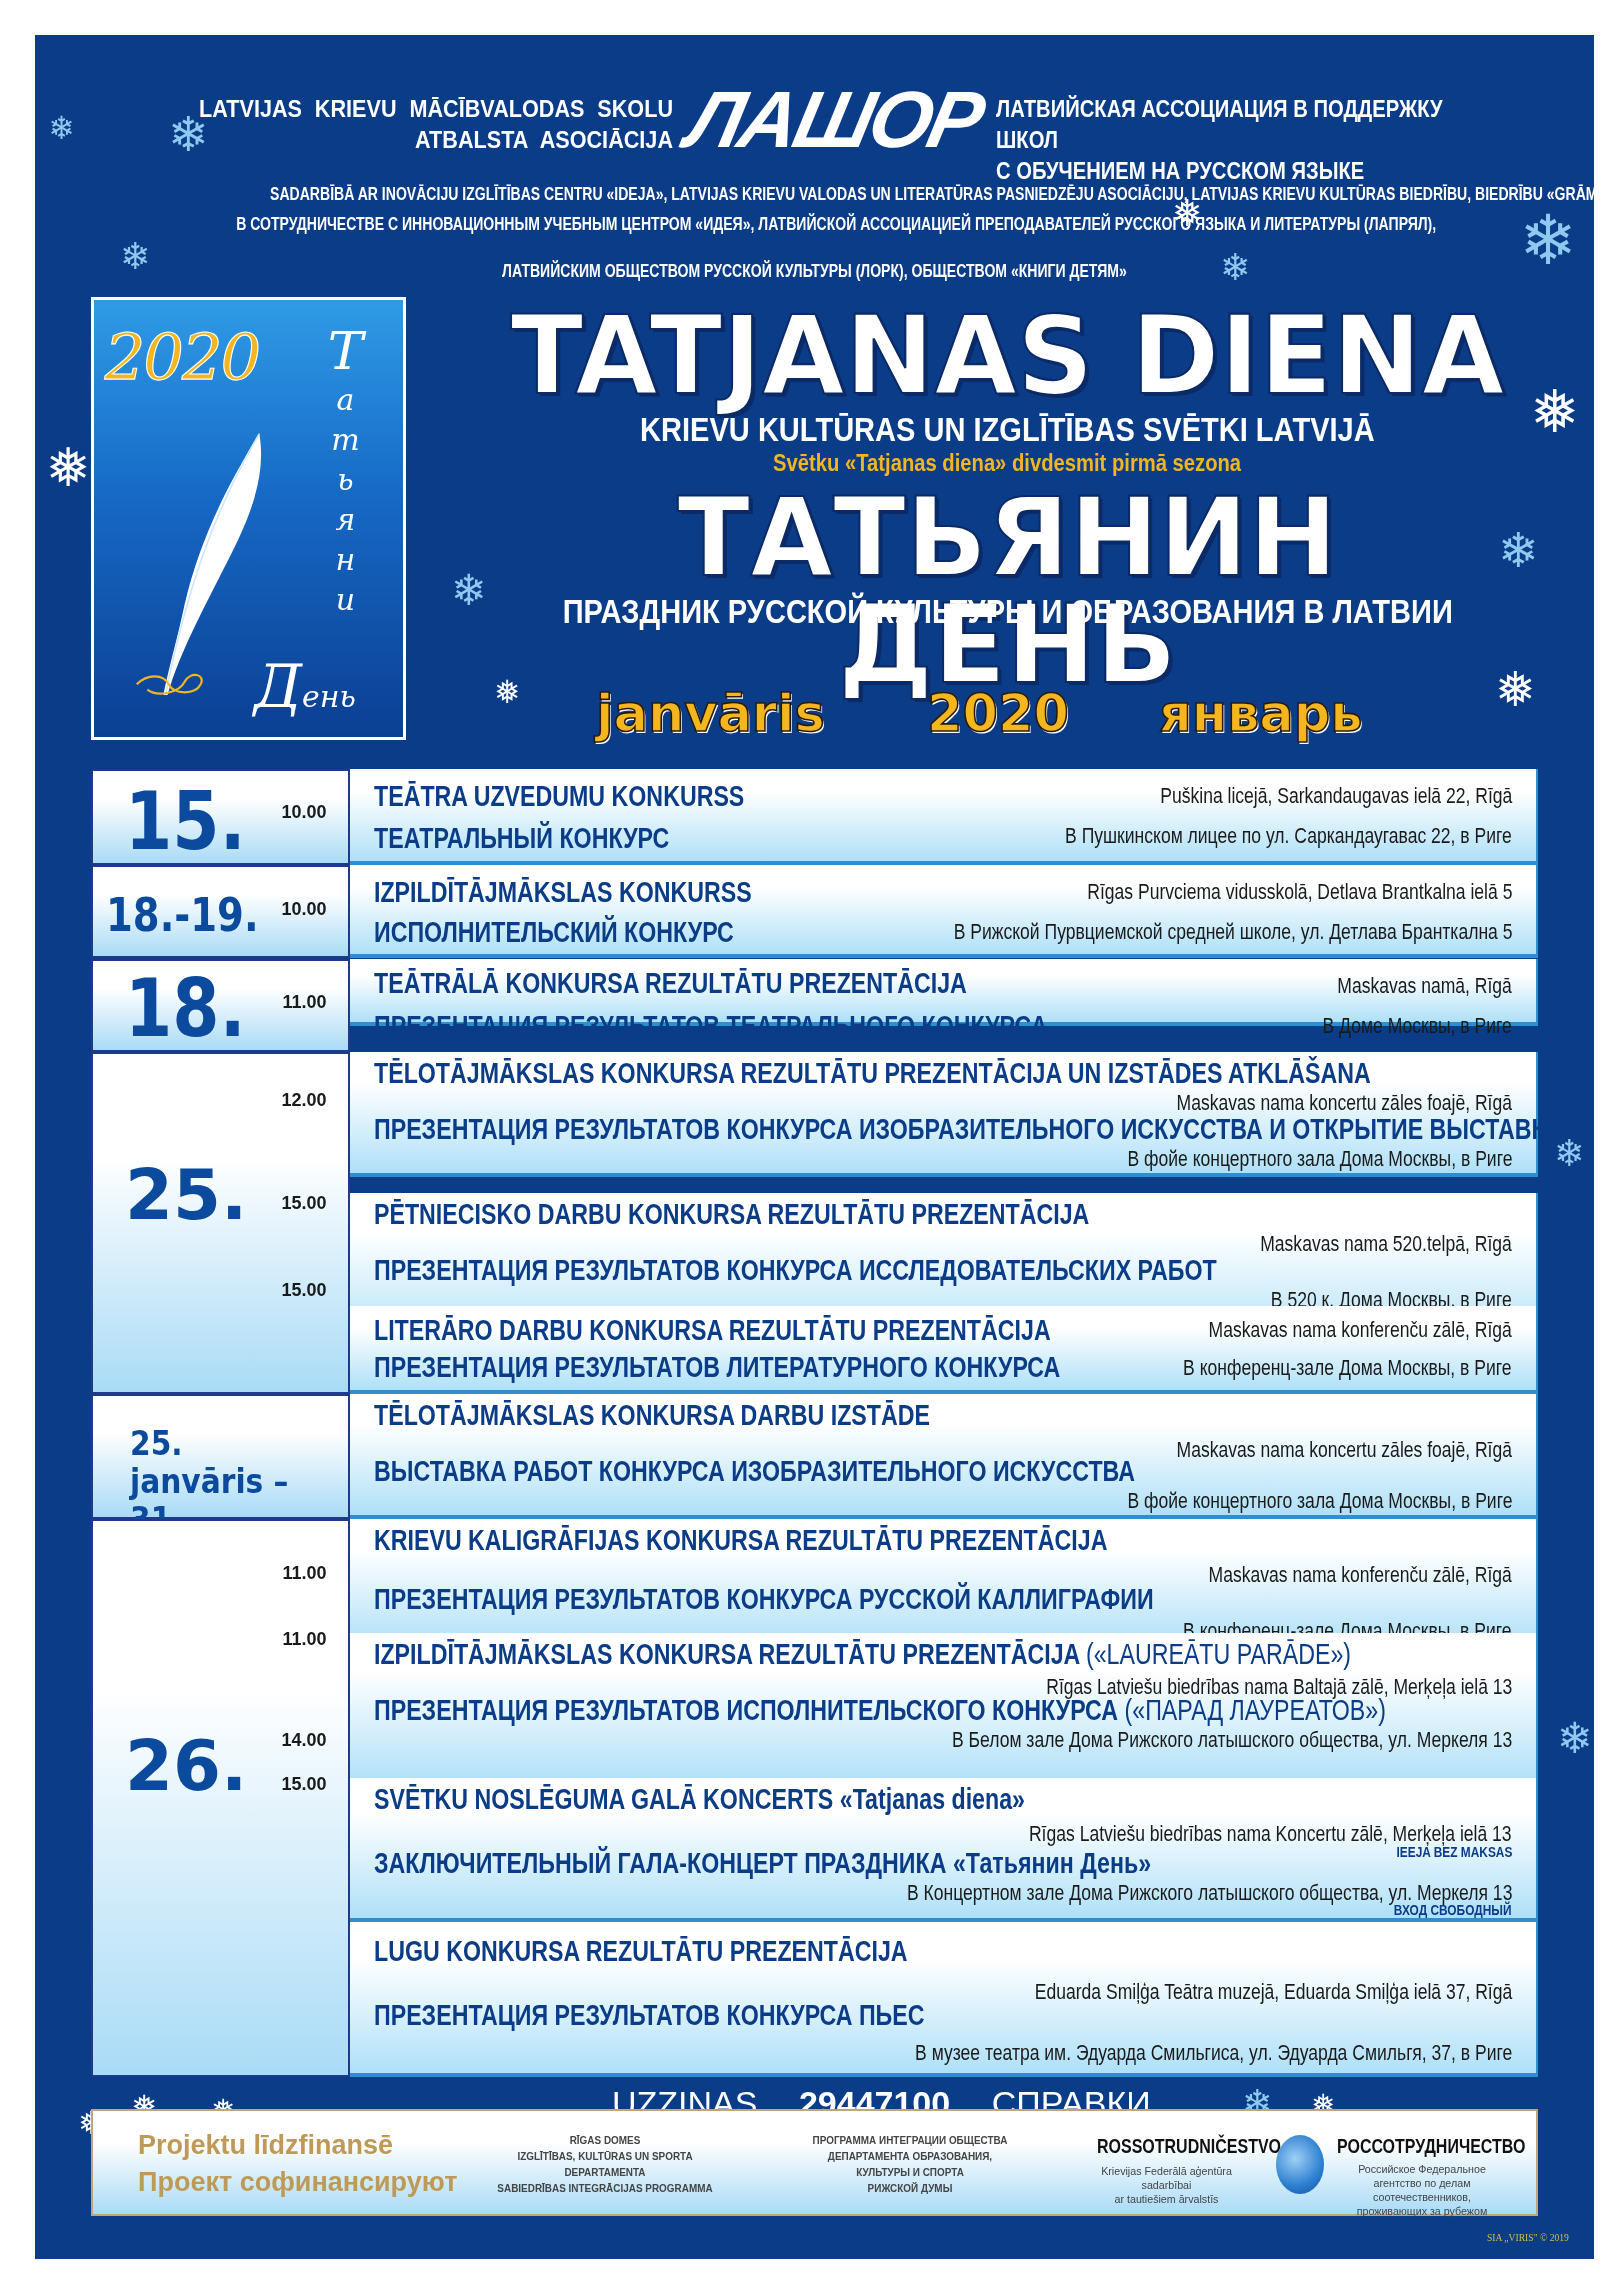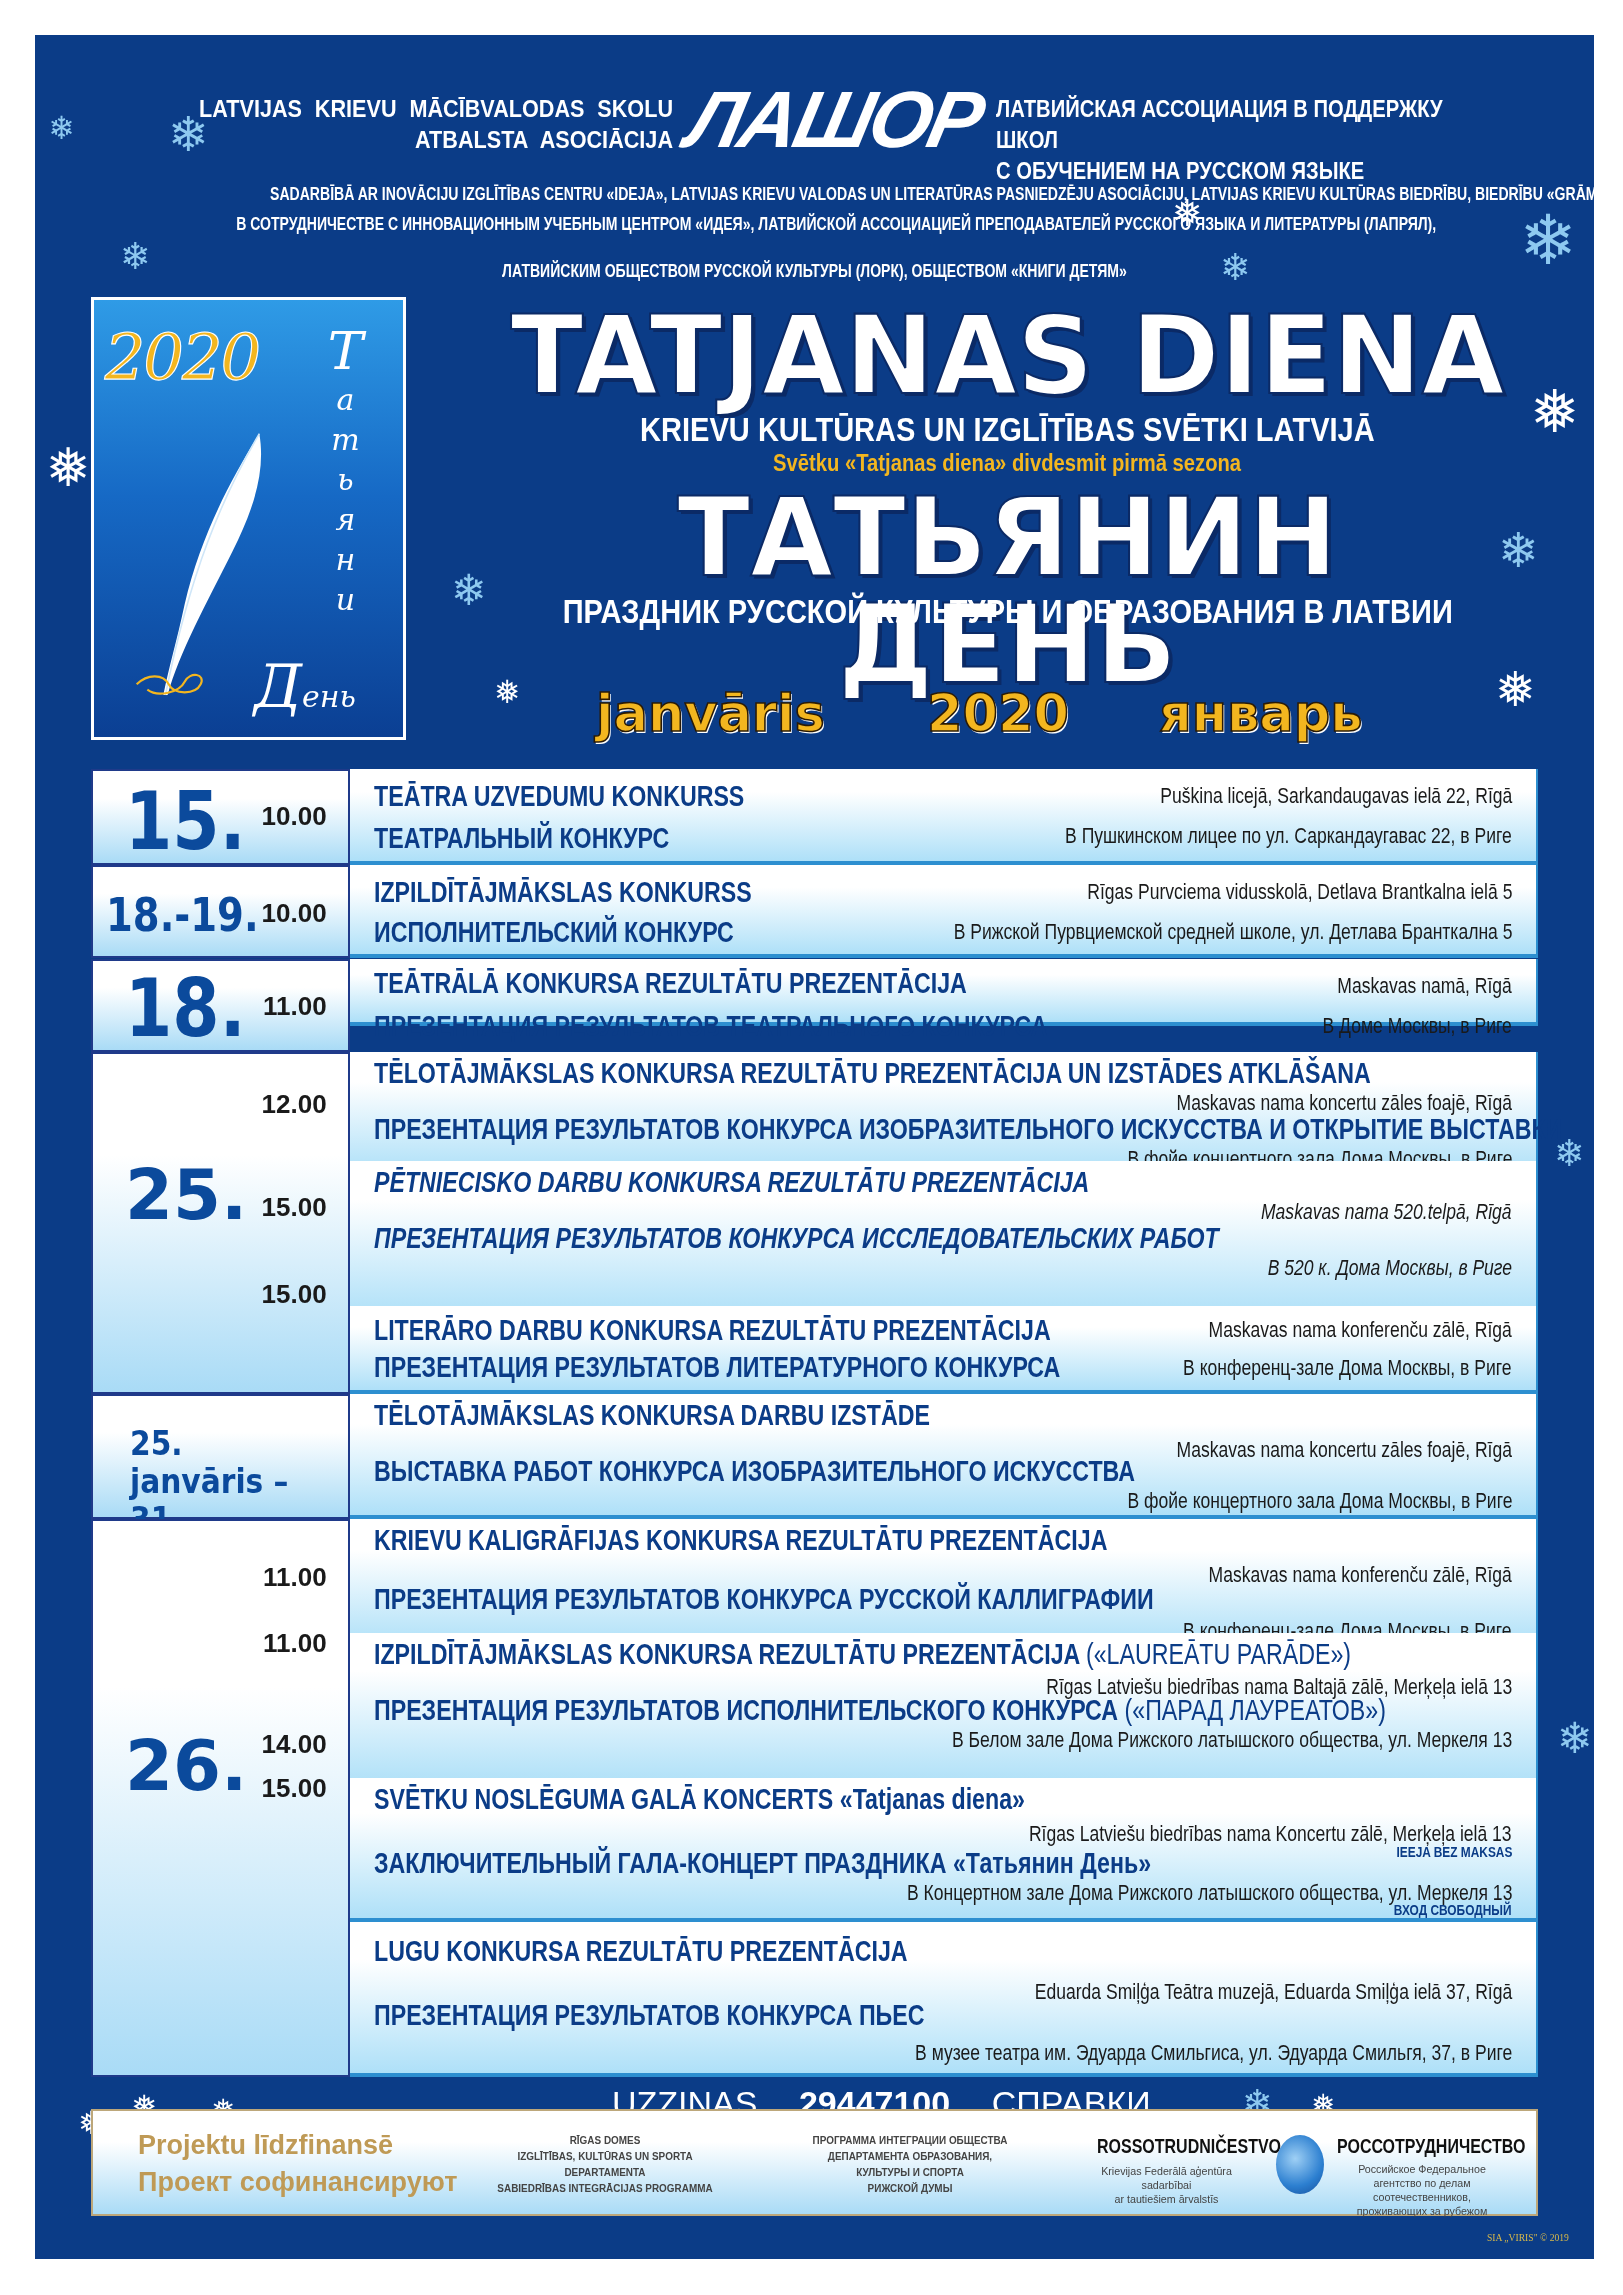--- a/index.html
+++ b/index.html
@@ -52,21 +52,21 @@
   .t-gold span { display:inline-block; transform: scaleX(0.86); white-space: nowrap; }
   .t-date { position: absolute; top: 649px; color: #f3b61f; font-family: "DejaVu Sans", sans-serif; font-weight: bold;
     font-size: 51px; line-height: 59px; -webkit-text-stroke: 1.6px #2a1a05; text-shadow: 1.6px 1.6px 0 #fff; }
 
   
   .sched { position: absolute; left: 56px; top: 734px; width: 1447px; }
   .day { position: absolute; left: 0; width: 259px; border: 2.7px solid #1f3a8a;
     background: linear-gradient(180deg, #ffffff 0%, #ffffff 30%, #a9dbf6 100%); }
   .day-num { position: absolute; color: #0b4a9c; font-family: "DejaVu Sans", sans-serif; font-weight: bold; line-height: 1; }
   .time { position: absolute; right: 21.4px; color: #1a1a1a; font-family: "Liberation Sans", sans-serif; font-weight: bold;
-    font-size: 26px; line-height: 1; }
+    font-size: 18px; line-height: 1; }
   .ev { position: absolute; left: 259px; width: 1188px; border-bottom: 4.3px solid #2d8fd0;
     background: linear-gradient(180deg, #ffffff 0%, #ffffff 25%, #aee0f8 100%); border-right: 2.7px solid #2d8fd0; }
   .ev-lv, .ev-ru { position: absolute; left: 24px; color: #0b3c87; font-family: "Liberation Sans", sans-serif; font-weight: bold;
     font-size: 29px; line-height: 32px; white-space: nowrap; transform: scaleX(0.80); transform-origin: left center; }
   .ev-loc { position: absolute; right: 24px; color: #1a1a1a; font-family: "Liberation Sans", sans-serif; font-size: 21.4px;
     line-height: 23.5px; white-space: nowrap; transform: scaleX(0.82); transform-origin: right center; text-align: right; }
   .ev-free { position: absolute; right: 24px; color: #0b3c87; font-weight: bold; font-size: 14px; line-height: 15px;
     transform: scaleX(0.85); transform-origin: right center; }
   .ev-normal { font-weight: normal; }
 
@@ -194,21 +194,21 @@
       <div class="time" style="top:37px;">12.00</div>
       <div class="time" style="top:140px;">15.00</div>
       <div class="time" style="top:227px;">15.00</div>
     </div>
     <div class="ev" style="top:283px;height:125px;">
       <div class="ev-lv" style="top:5.3px;">TĒLOTĀJMĀKSLAS KONKURSA REZULTĀTU PREZENTĀCIJA UN IZSTĀDES ATKLĀŠANA</div>
       <div class="ev-loc" style="top:40px;">Maskavas nama koncertu zāles foajē, Rīgā</div>
       <div class="ev-ru" style="top:61px;">ПРЕЗЕНТАЦИЯ РЕЗУЛЬТАТОВ КОНКУРСА ИЗОБРАЗИТЕЛЬНОГО ИСКУССТВА И ОТКРЫТИЕ ВЫСТАВКИ</div>
       <div class="ev-loc" style="top:96px;">В фойе концертного зала Дома Москвы, в Риге</div>
     </div>
-    <div class="ev" style="top:392px;height:160px;font-style:italic;">
+    <div class="ev" style="top:424px;height:160px;">
       <div class="ev-lv" style="top:5.3px;">PĒTNIECISKO DARBU KONKURSA REZULTĀTU PREZENTĀCIJA</div>
       <div class="ev-loc" style="top:40px;">Maskavas nama 520.telpā, Rīgā</div>
       <div class="ev-ru" style="top:61px;">ПРЕЗЕНТАЦИЯ РЕЗУЛЬТАТОВ КОНКУРСА ИССЛЕДОВАТЕЛЬСКИХ РАБОТ</div>
       <div class="ev-loc" style="top:96px;">В 520 к. Дома Москвы, в Риге</div>
     </div>
     <div class="ev" style="top:537px;height:88px;">
       <div class="ev-lv" style="top:8px;">LITERĀRO DARBU KONKURSA REZULTĀTU PREZENTĀCIJA</div>
       <div class="ev-ru" style="top:45px;">ПРЕЗЕНТАЦИЯ РЕЗУЛЬТАТОВ ЛИТЕРАТУРНОГО КОНКУРСА</div>
       <div class="ev-loc" style="top:13.3px;">Maskavas nama konferenču zālē, Rīgā</div>
       <div class="ev-loc" style="top:51px;">В конференц-зале Дома Москвы, в Риге</div>

